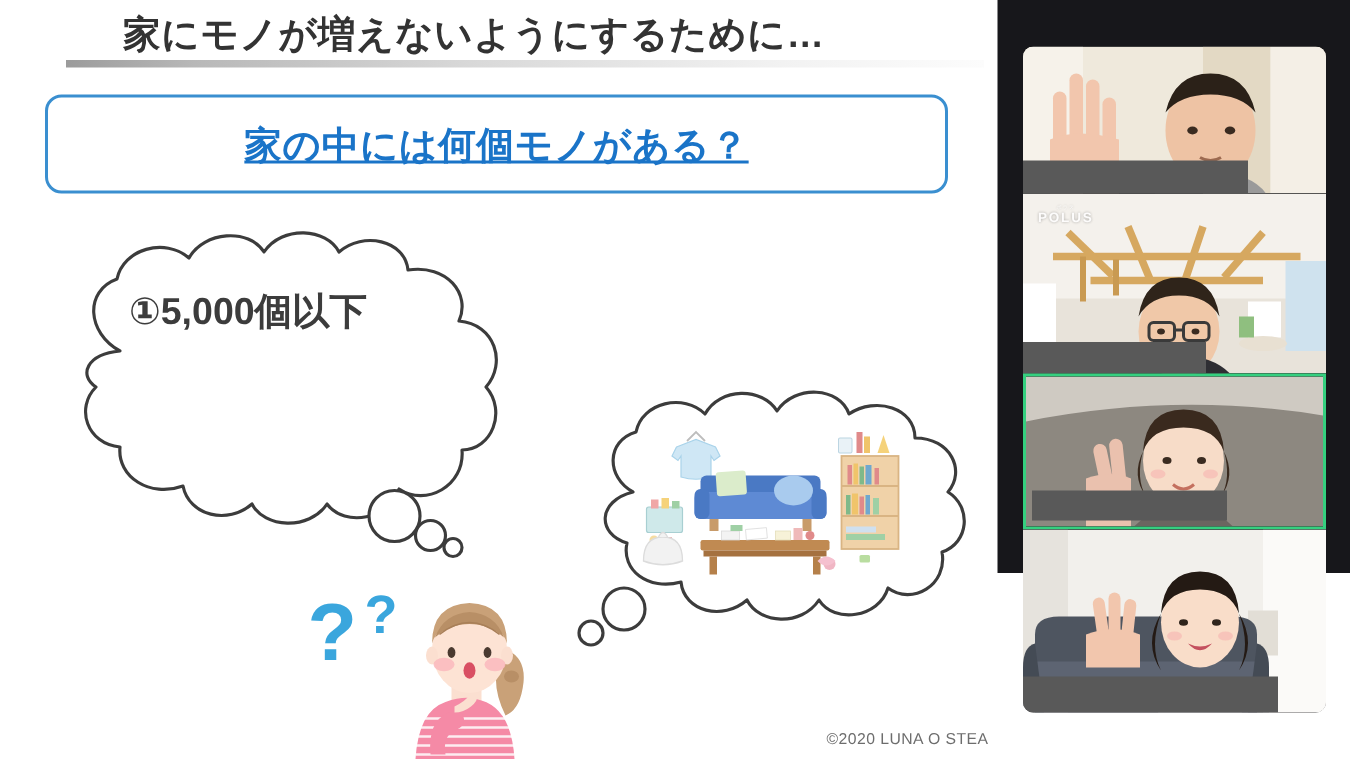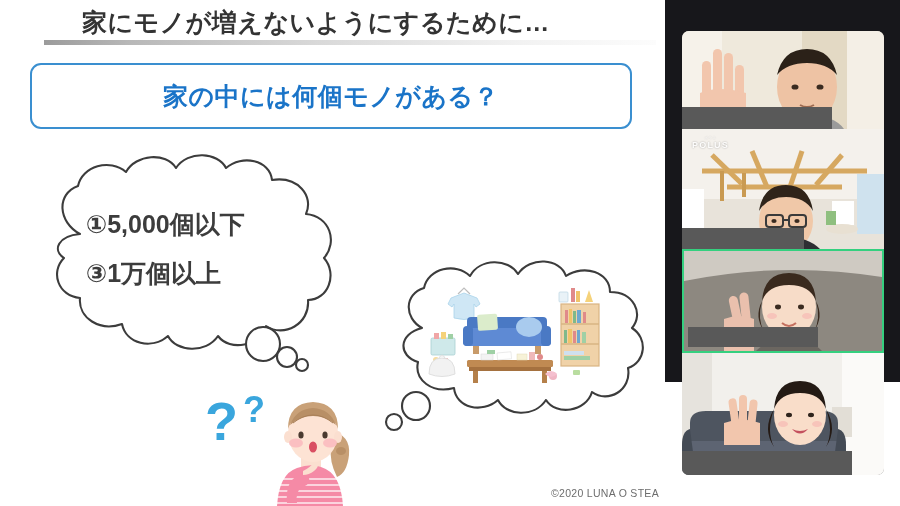--- a/index.html
+++ b/index.html
@@ -23,33 +23,33 @@
     position:absolute;left:44px;top:40px;width:612px;height:5px;
     background:linear-gradient(to right,#9b9b9b 0%,#b8b8b8 14%,#d9d9d9 45%,#f2f2f2 78%,#fcfcfc 100%);
   }
 
   #question-box{
     position:absolute;left:30px;top:63px;width:598px;height:62px;
     border:2.5px solid #3a8fd0;border-radius:11px;background:#ffffff;
     display:flex;align-items:center;justify-content:center;
   }
   #question-text{
-    font-size:25px;font-weight:700;color:#1a74c8;letter-spacing:.5px;white-space:nowrap;
+    font-size:25px;font-weight:700;color:#1a74c8;letter-spacing:.5px;white-space:nowrap;text-decoration:underline;
   }
 
   
   .cloudwrap{position:absolute;}
   .cloudwrap svg{display:block;overflow:visible;}
 
   #options-list{
     position:absolute;left:86px;top:192px;
     color:#3c3c3c;font-weight:700;font-size:25px;line-height:33px;
     letter-spacing:0px;white-space:nowrap;
   }
-  #options-list div{display:block;margin-top:16px;}
+  #options-list div{display:block;}
 
   
   #copyright{
     position:absolute;left:551px;top:487px;
     font-size:10.5px;color:#6d6d6d;letter-spacing:.3px;white-space:nowrap;
   }
 
   
   #video-panel{
     position:absolute;left:665px;top:0;width:235px;height:382px;
@@ -112,21 +112,20 @@
                  C40 148 32 124 46 110
                  C34 102 40 88 62 86 Z" fill="#ffffff" stroke="#3c3c3c" stroke-width="2.1" stroke-linejoin="round"></path>
         <circle cx="245" cy="196" r="17" fill="#ffffff" stroke="#3c3c3c" stroke-width="2.1"></circle>
         <circle cx="269" cy="209" r="10" fill="#ffffff" stroke="#3c3c3c" stroke-width="2.1"></circle>
         <circle cx="284" cy="217" r="6" fill="#ffffff" stroke="#3c3c3c" stroke-width="2.1"></circle>
       </svg>
     </div>
 
     <div id="options-list">
       <div>①5,000個以下</div>
-      <div>③1万個以上</div>
     </div>
 
     <div class="cloudwrap" style="left:370px;top:250px;">
       <svg width="290" height="200" viewBox="0 0 290 200" fill="none">
         <path d="M52 78
                  C34 68 34 44 54 38
                  C58 18 86 12 100 26
                  C110 8 138 8 148 24
                  C160 6 190 8 196 26
                  C214 14 240 22 240 42

